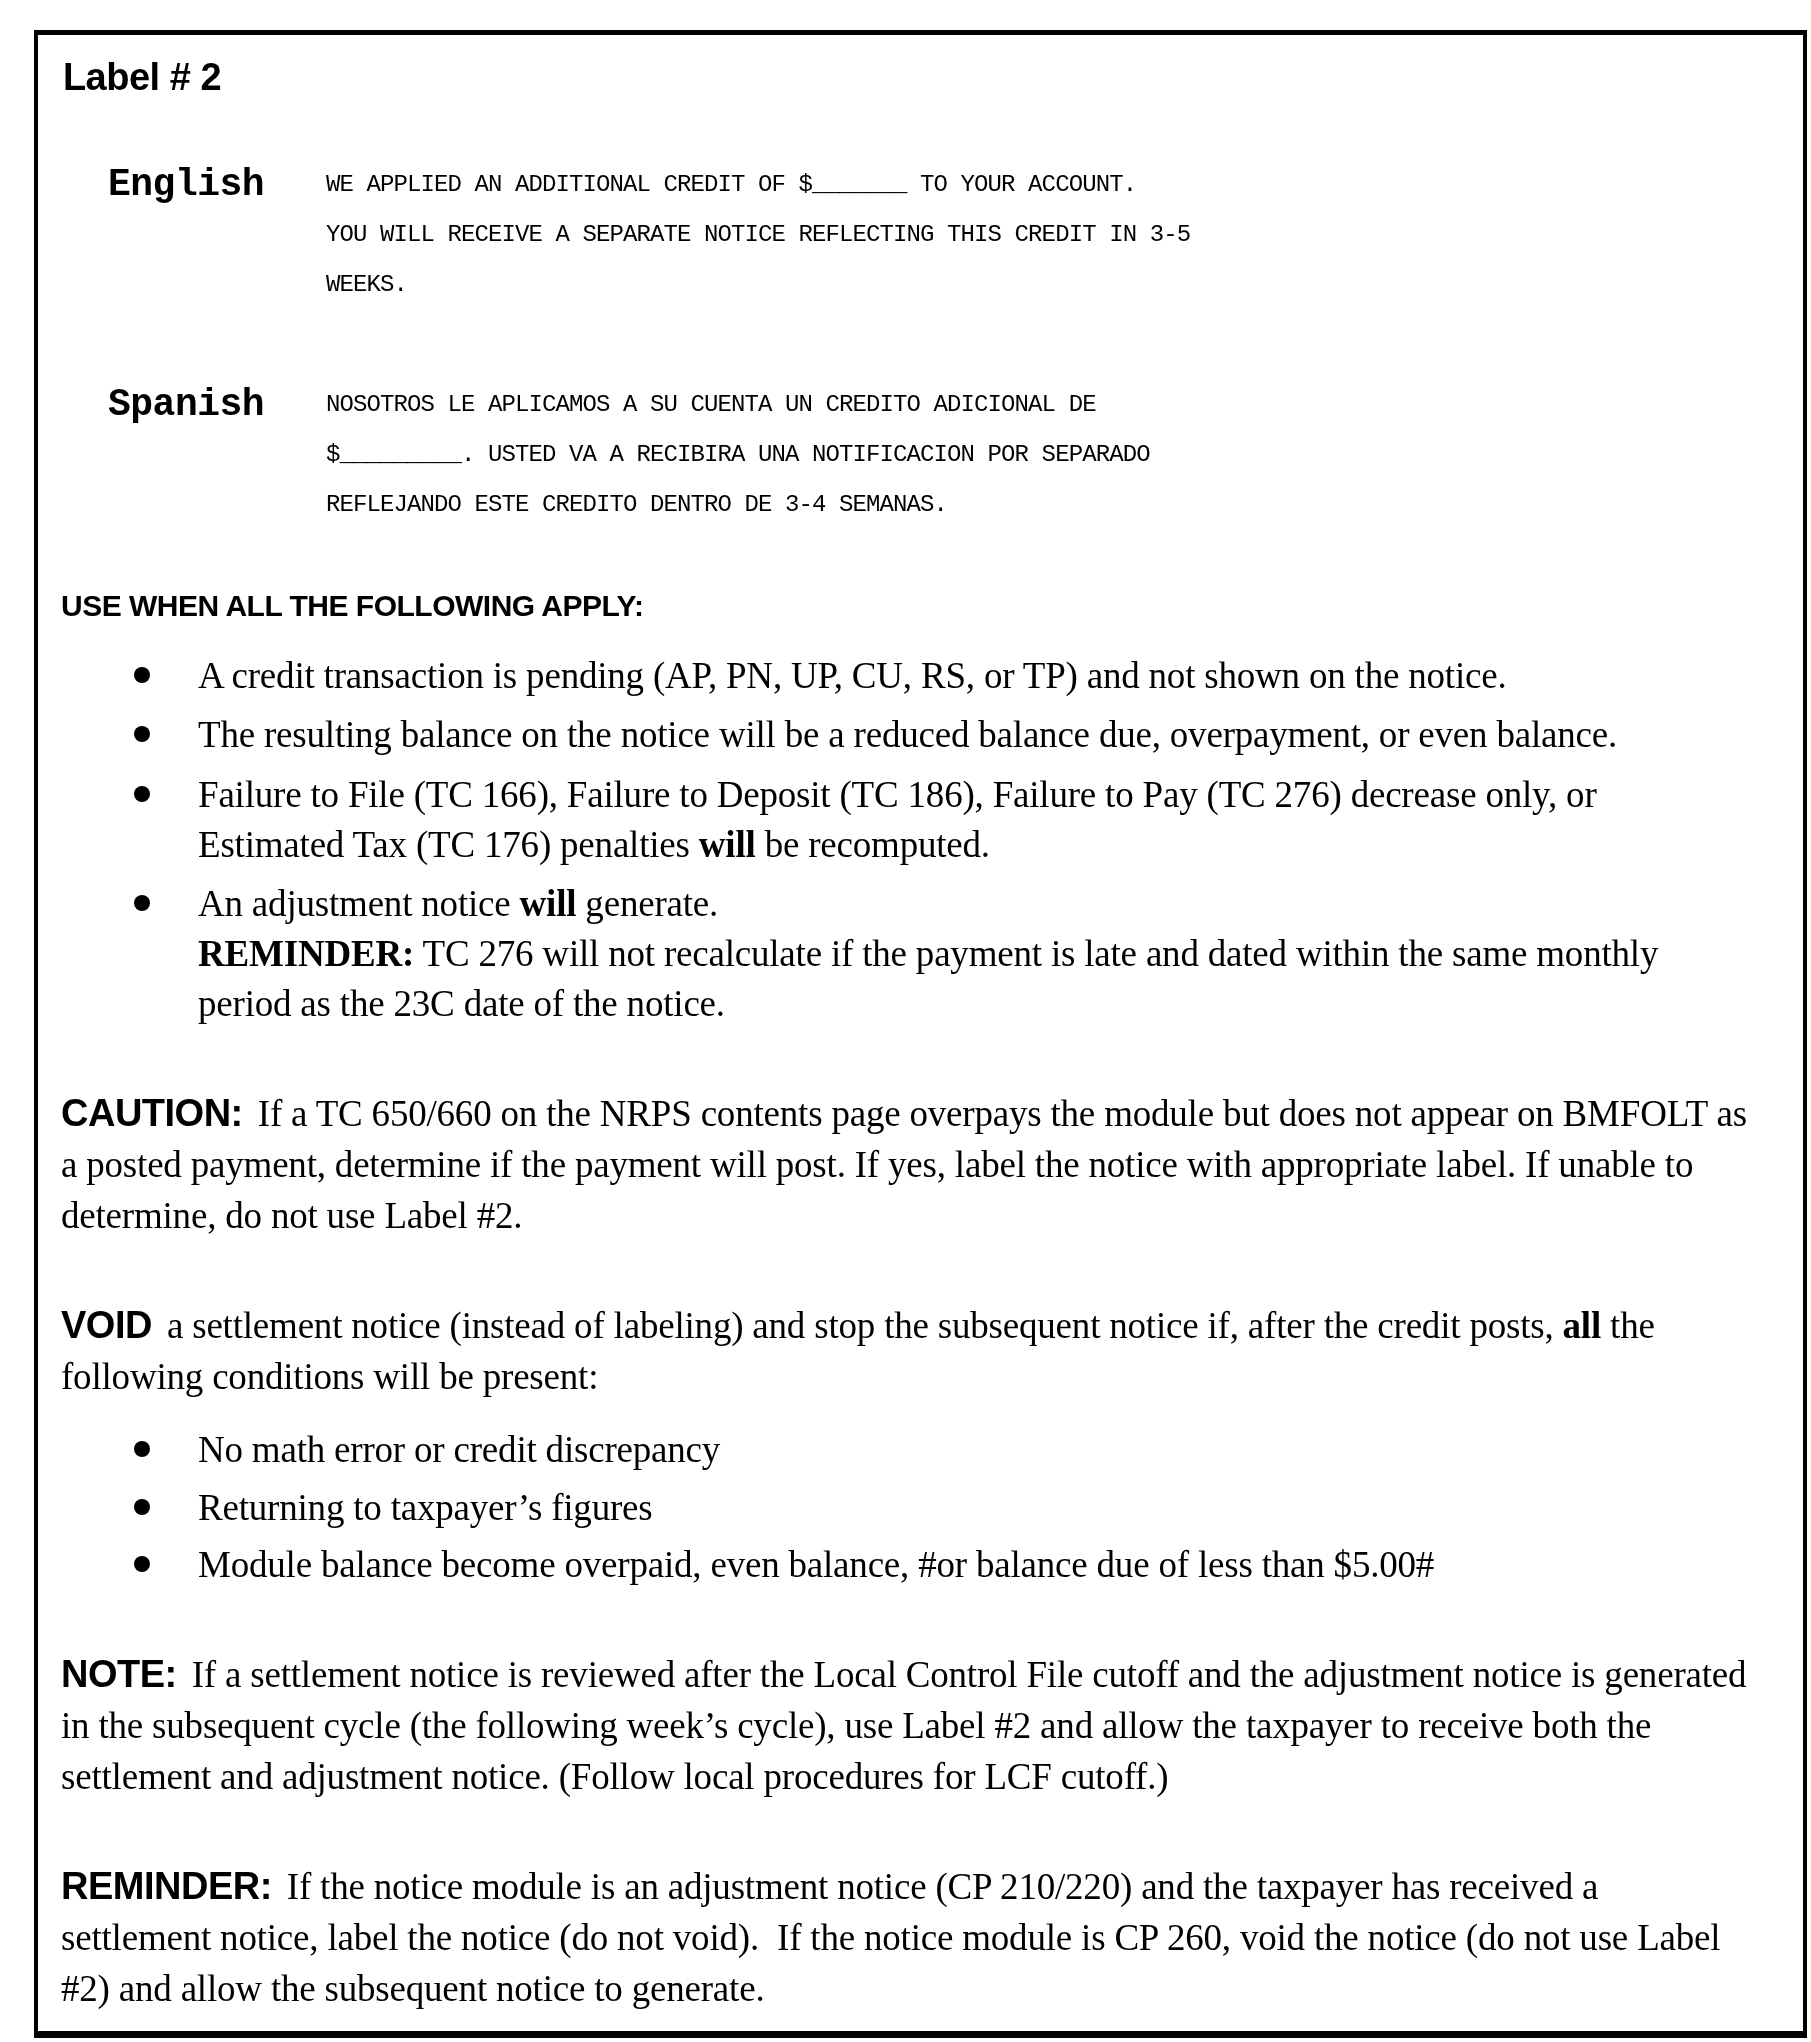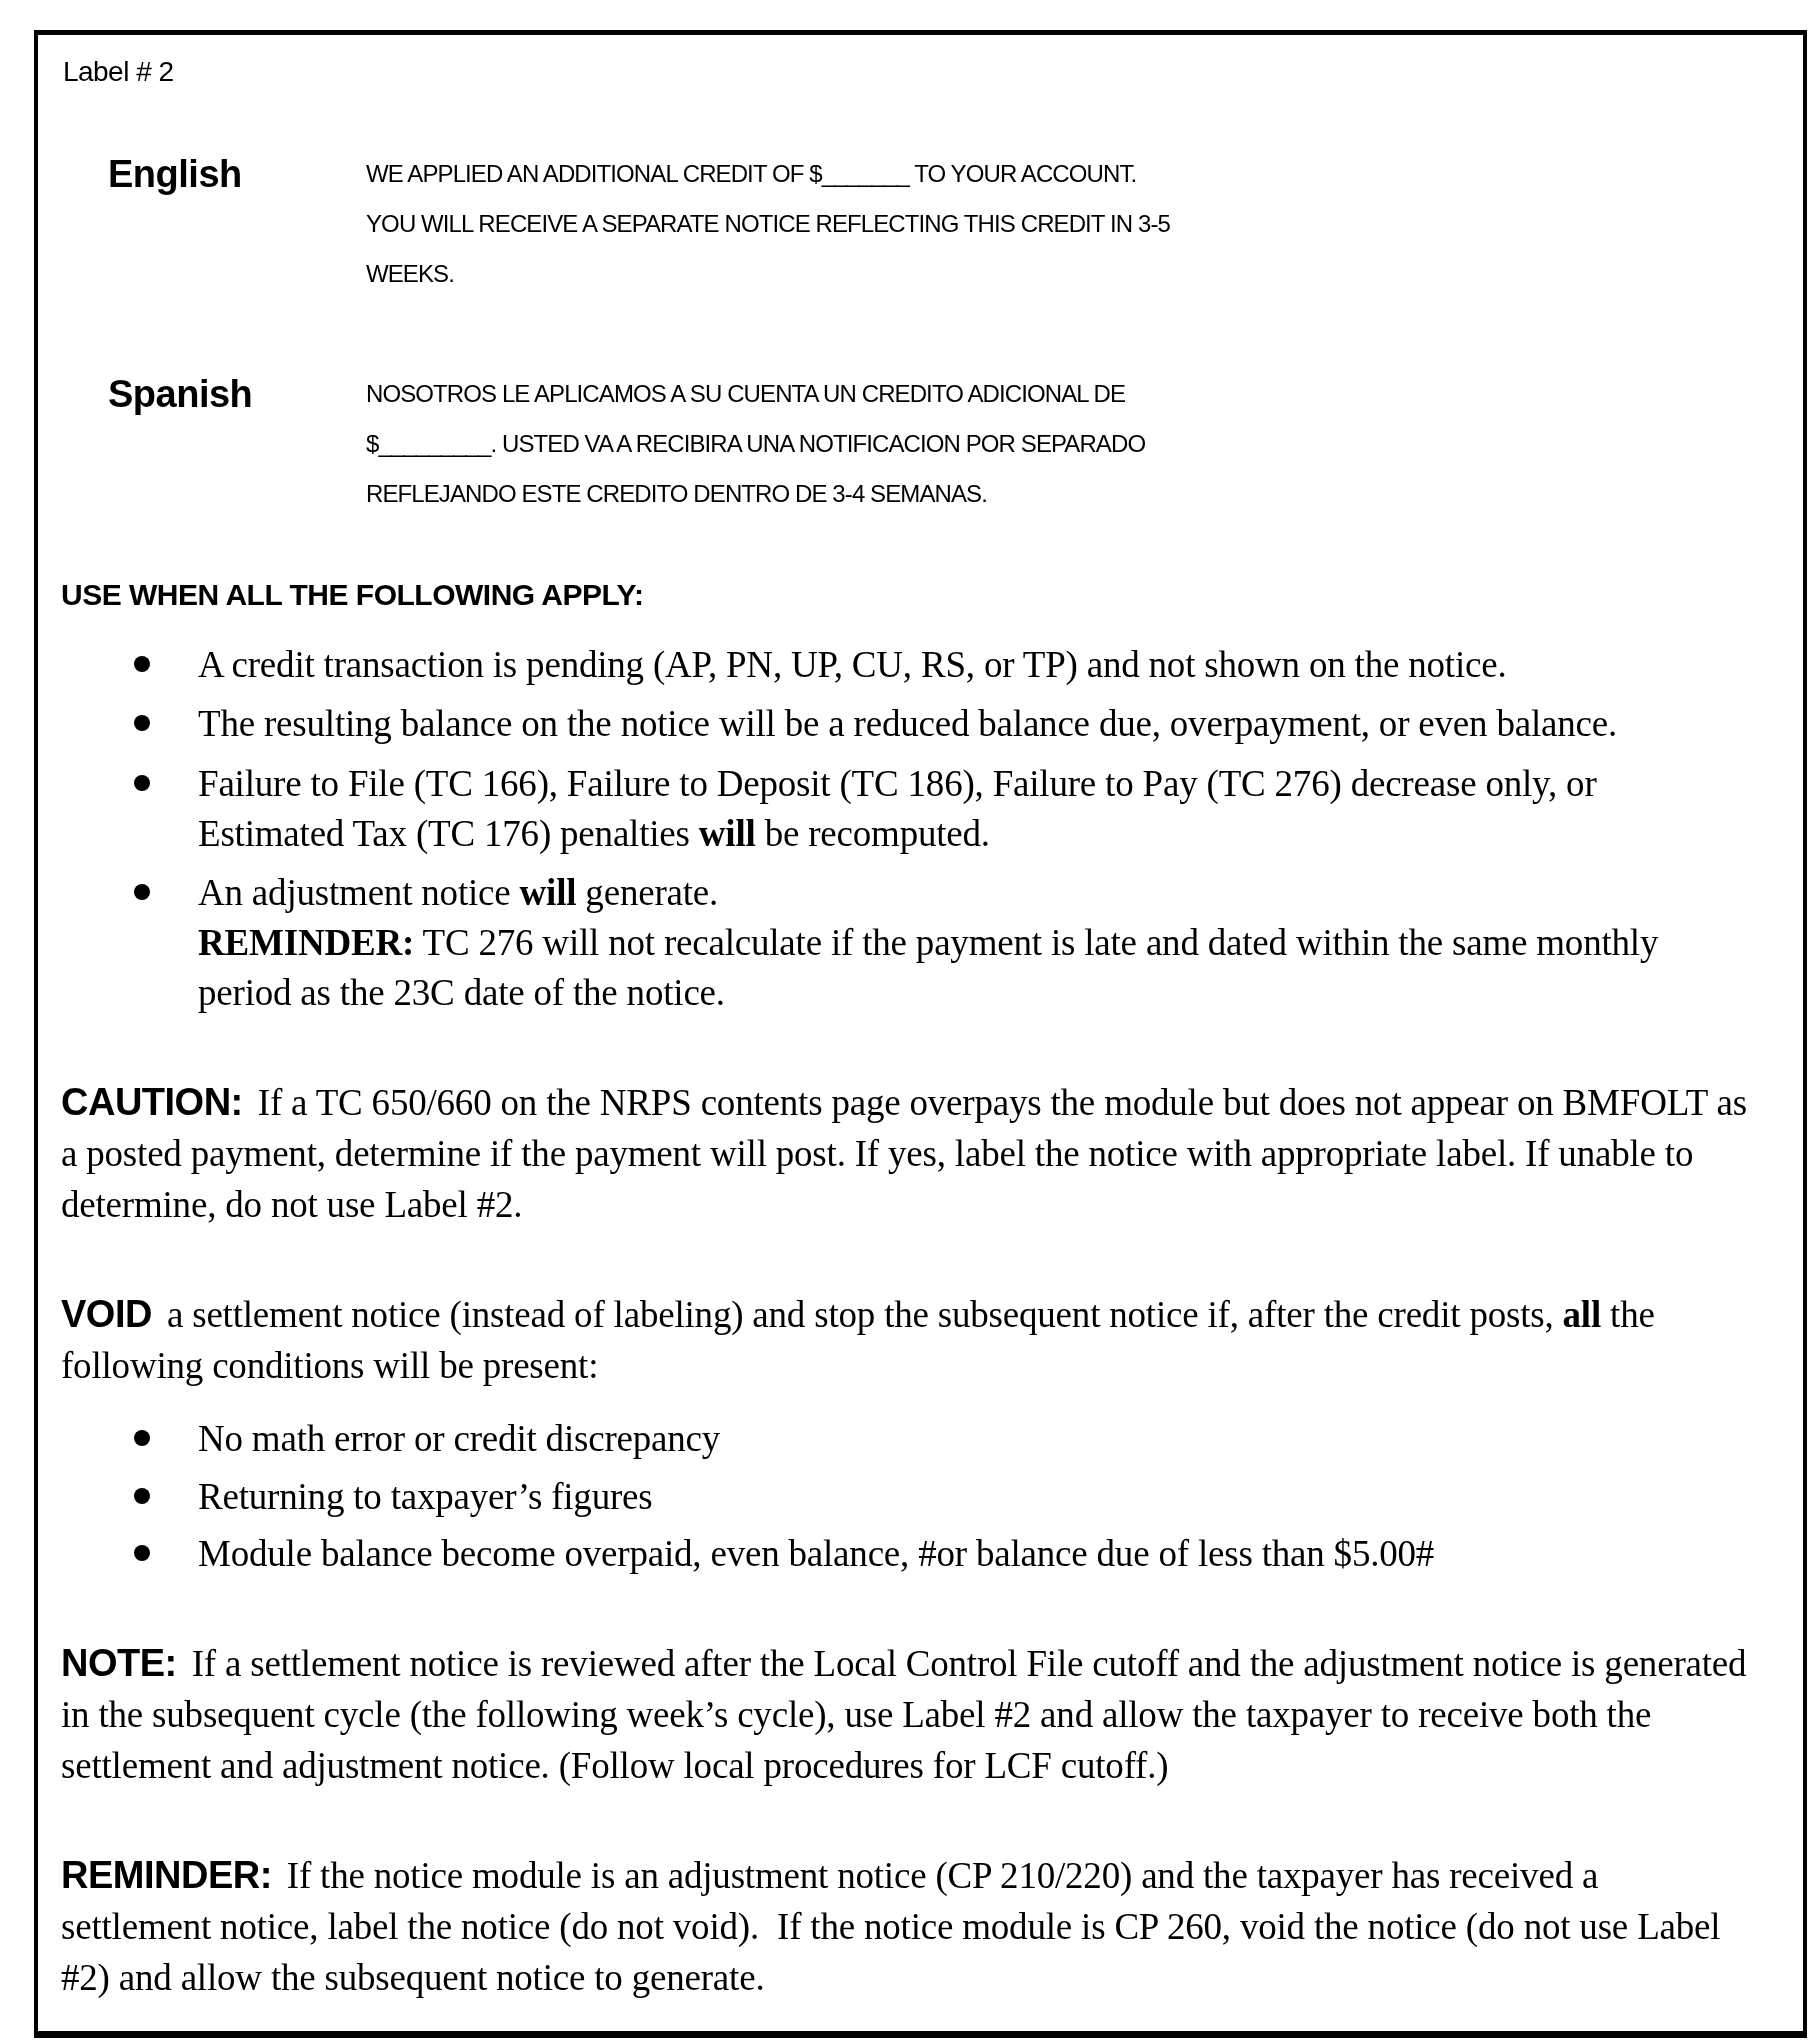--- a/index.html
+++ b/index.html
@@ -5,24 +5,24 @@
   html,body{margin:0;padding:0;background:#ffffff;}
   .canvas{position:relative;width:1811px;height:2042px;background:#fff;overflow:hidden;color:#000;}
   .page{
     position:absolute;left:34px;top:30px;width:1773px;height:2008px;
     box-sizing:border-box;
     border:4.7px solid #000;border-top-width:5.7px;border-bottom-width:7.6px;
     padding:15px 53px 0 23px;
     overflow:hidden;
   }
   .title{
-    font-family:"Liberation Sans",sans-serif;font-weight:normal;font-size:28px;
+    font-family:"Liberation Sans",sans-serif;font-weight:bold;font-size:38px;
     margin:5.7px 0 0 1.9px;letter-spacing:-0.5px;
   }
-  .trans{display:flex;font-family:Liberation Sans, sans-serif;gap:40px;}
+  .trans{display:flex;font-family:Liberation Mono, monospace;}
   .trans-first{margin-top:61px;}
   .trans-next{margin-top:70px;}
   .lang{
     font-weight:bold;font-size:38px;line-height:50px;
     margin-left:47px;width:218px;flex:0 0 auto;letter-spacing:-0.5px;
   }
   .lines{font-size:24px;letter-spacing:-0.9px;line-height:50px;}
   .lines div{white-space:pre;}
   .use-when{
     font-family:"Liberation Sans",sans-serif;font-weight:bold;font-size:30px;

